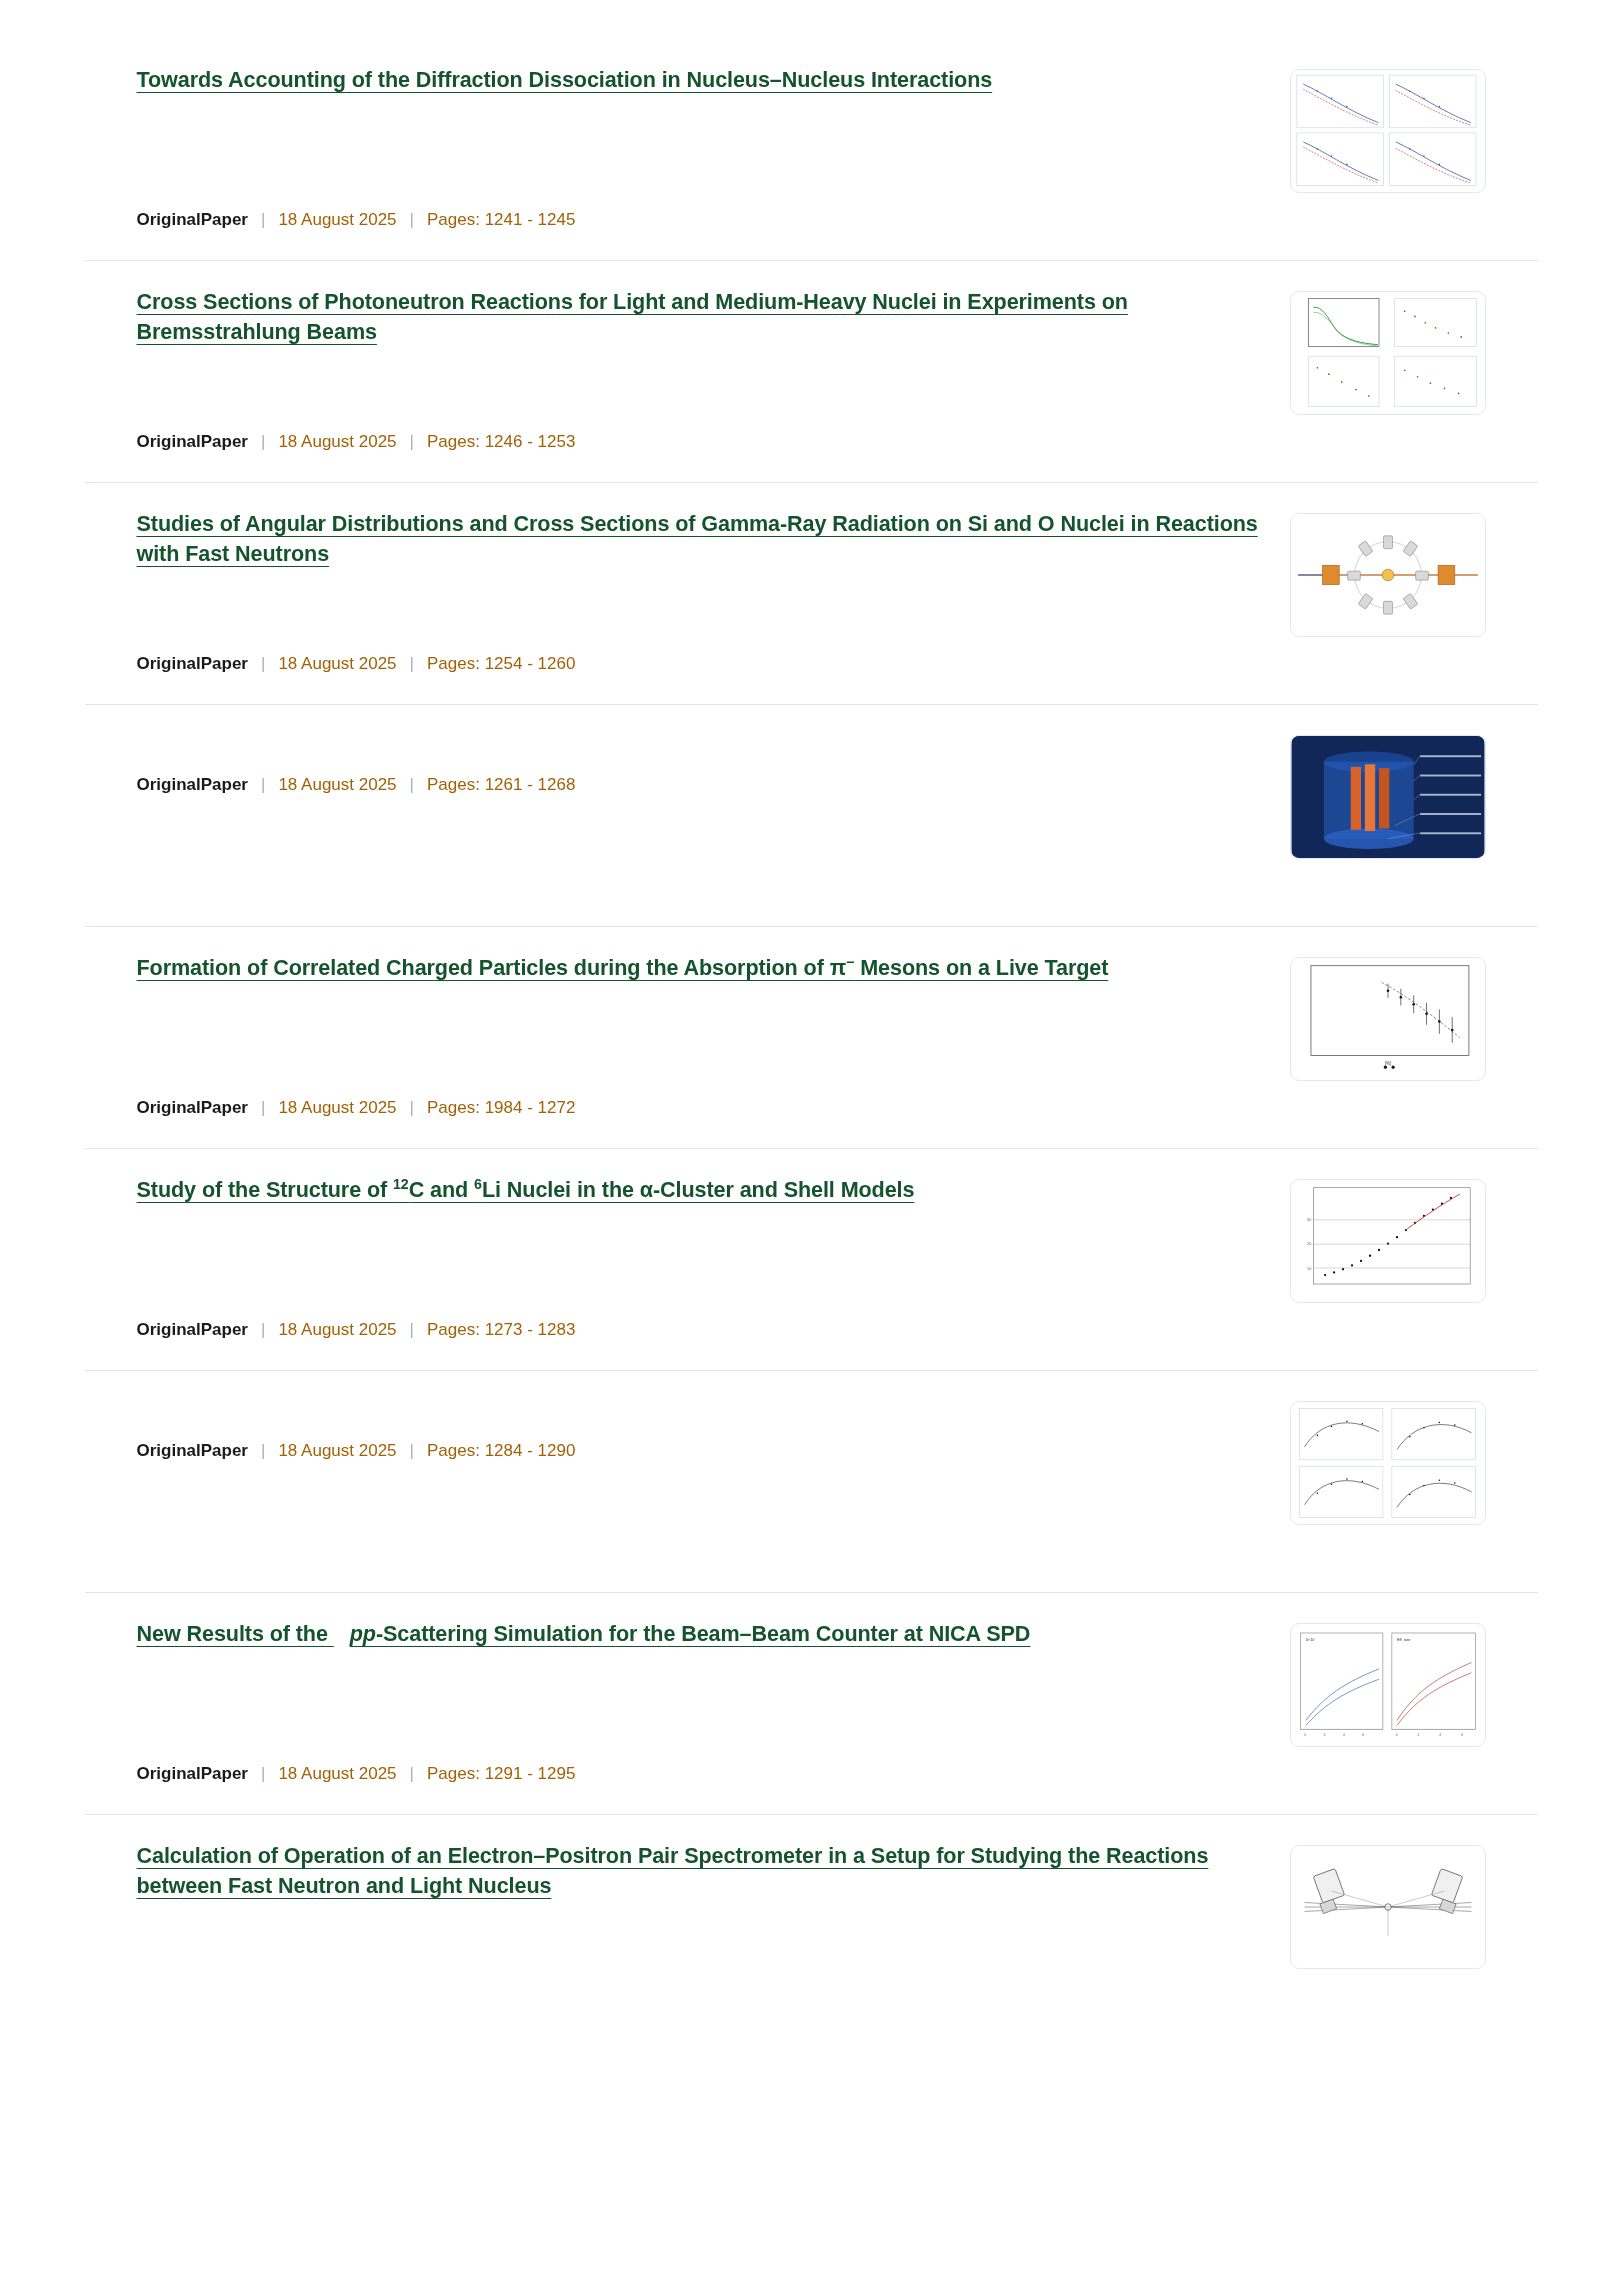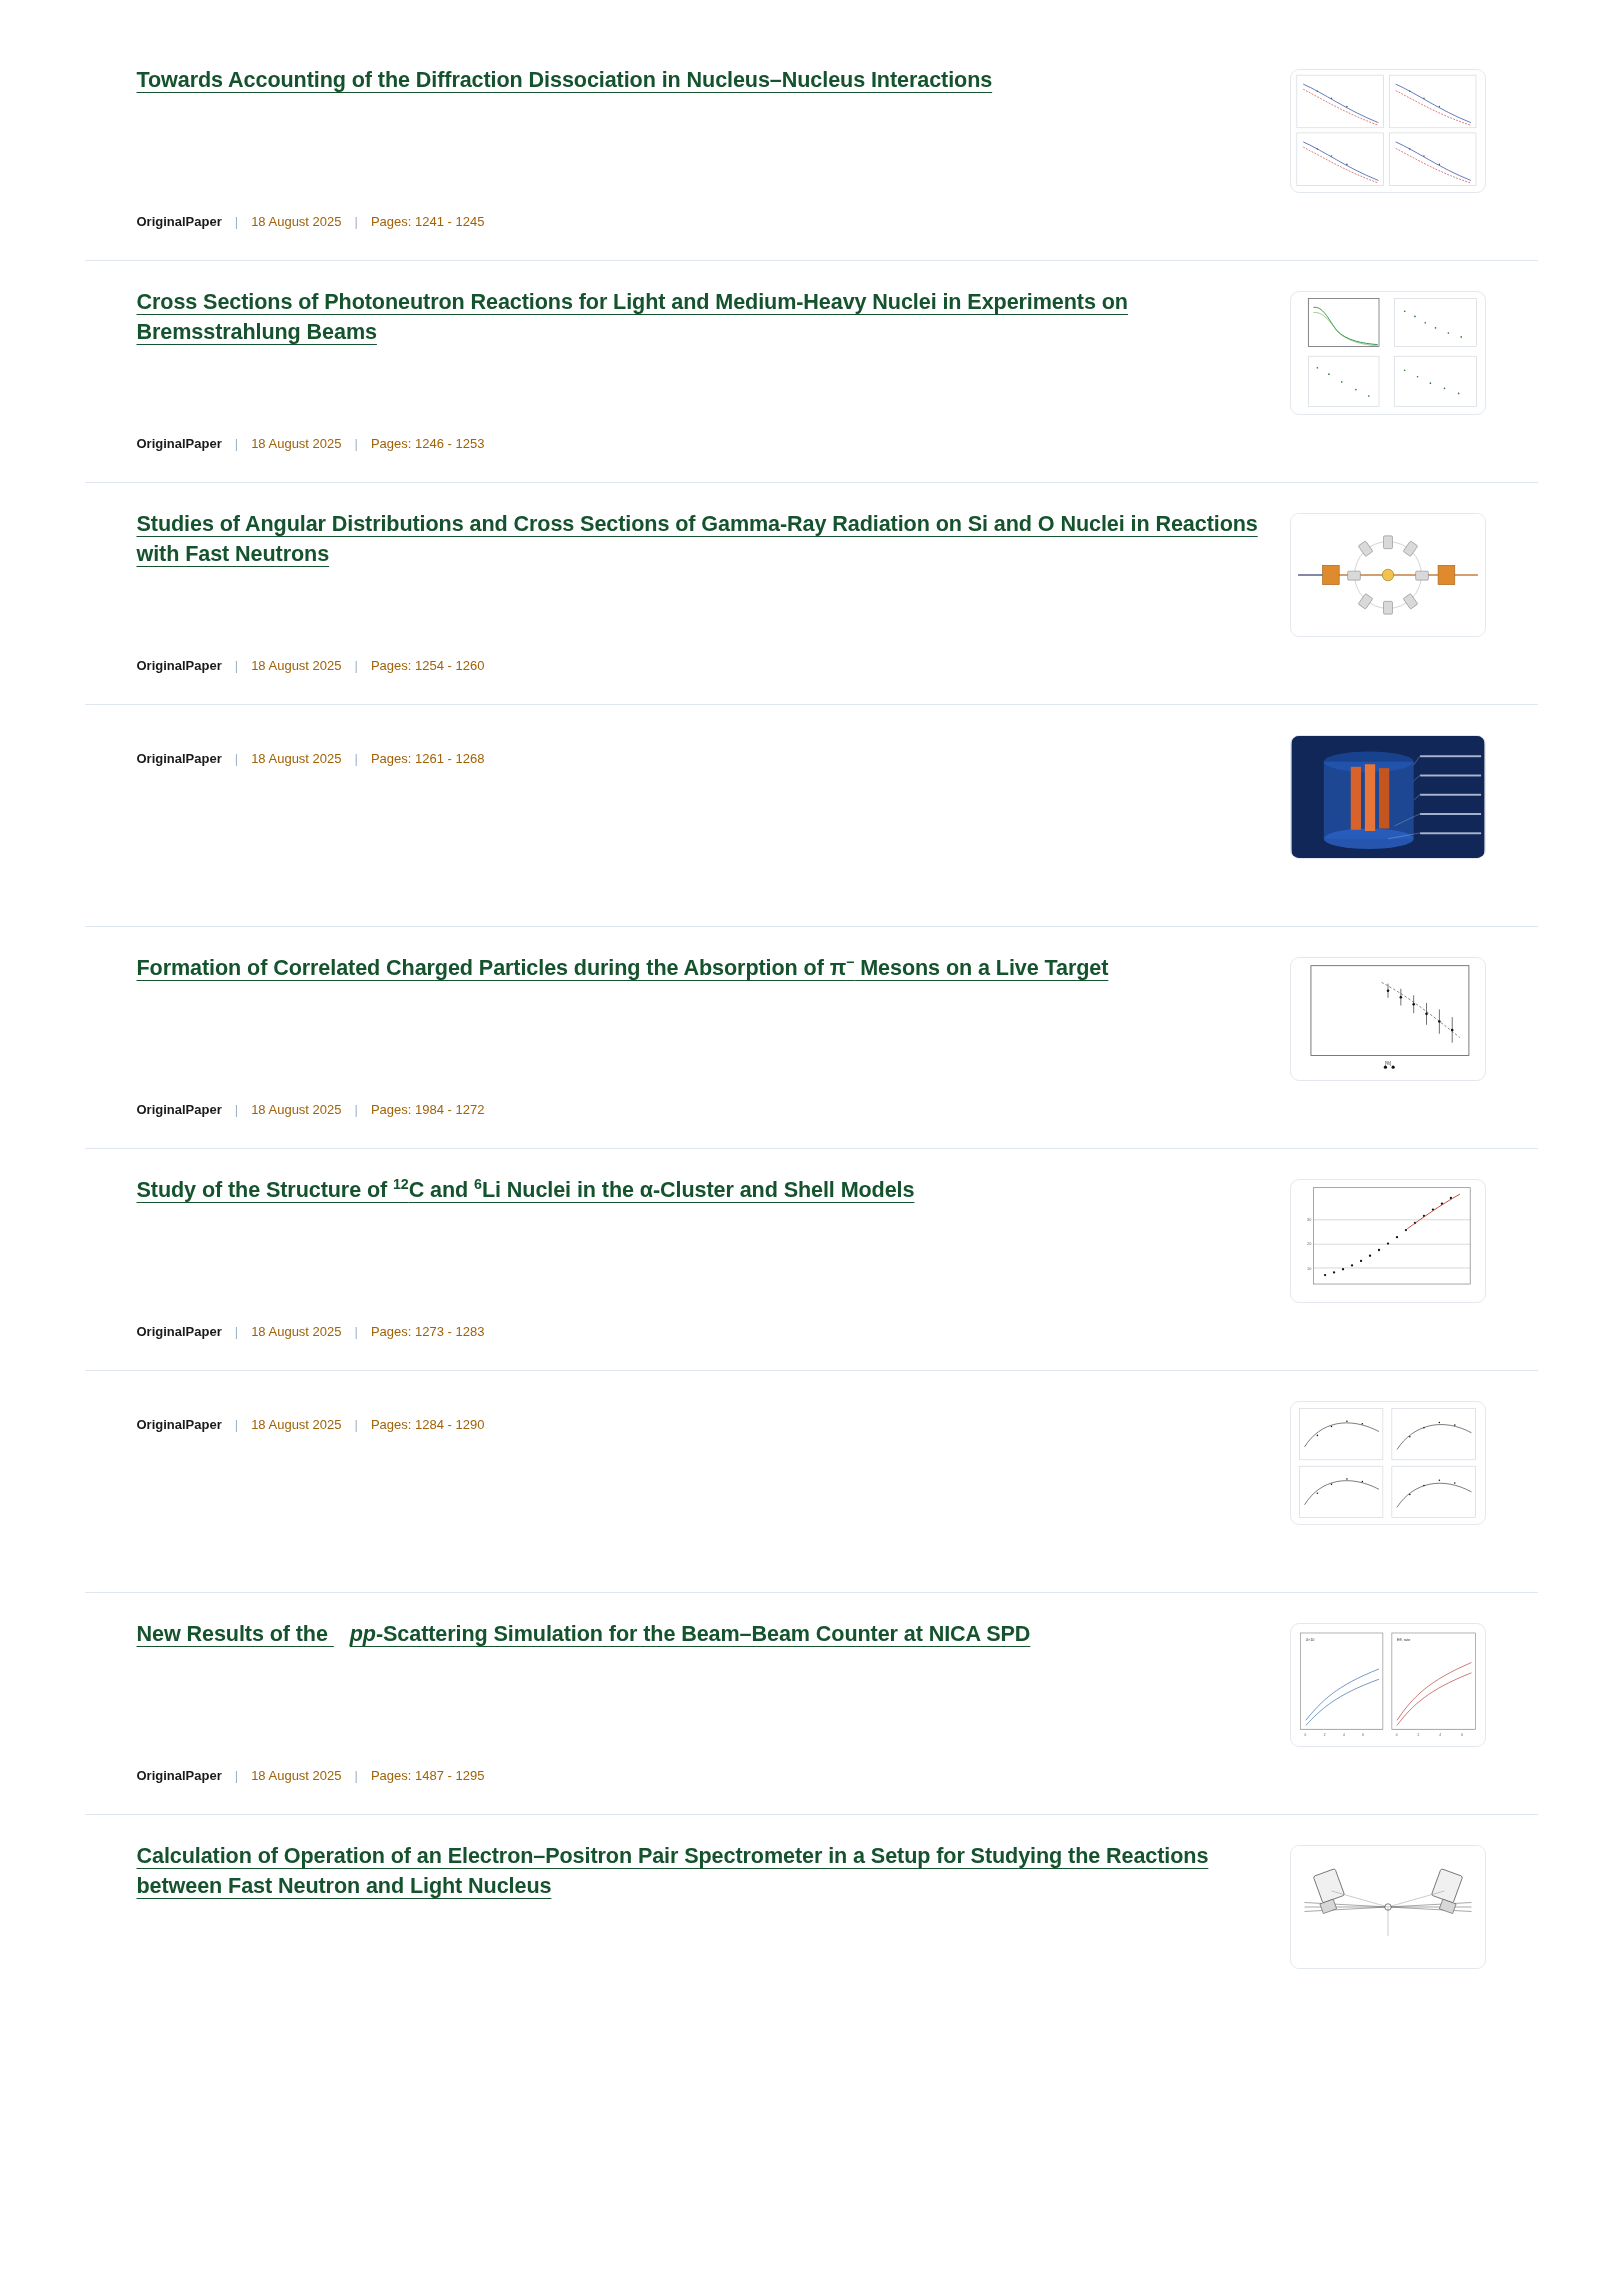--- a/index.html
+++ b/index.html
@@ -69,22 +69,22 @@
   .article-title sup {
     font-size: 0.66em;
     vertical-align: super;
     line-height: 0;
   }
   .article-title .ital {
     font-style: italic;
     margin-left: 16px;
   }
   .meta {
-    margin-top: 20px;
-    font-size: 13px;
+    margin-top: 44px;
+    font-size: 17px;
     color: #333;
     display: flex;
     align-items: center;
     gap: 0;
     line-height: 1.2;
   }
   .meta .type {
     font-weight: bold;
     color: #1a1a1a;
   }
@@ -420,21 +420,21 @@
     <li class="article-item">
       <div class="article-main">
         <h2 class="article-title">
           <span class="t-link"><span>New Results of the </span><span class="ital">pp</span><span>-Scattering Simulation for the Beam–Beam Counter at NICA SPD</span></span>
         </h2>
         <div class="meta">
           <span class="type">OriginalPaper</span>
           <span class="sep">|</span>
           <span class="date">18 August 2025</span>
           <span class="sep">|</span>
-          <span class="pages">Pages: 1487 - 1295</span>
+          <span class="pages">Pages: 1291 - 1295</span>
         </div>
       </div>
       <div class="thumb">
         <svg viewBox="0 0 300 190">
           <rect x="14" y="14" width="128" height="150" fill="#fff" stroke="#888"></rect>
           <rect x="156" y="14" width="130" height="150" fill="#fff" stroke="#888"></rect>
           <g stroke="#2c5fa8" stroke-width="1" fill="none">
             <path d="M22 150 C46 120, 70 96, 136 70"></path>
             <path d="M22 158 C46 132, 70 110, 136 86"></path>
           </g>

